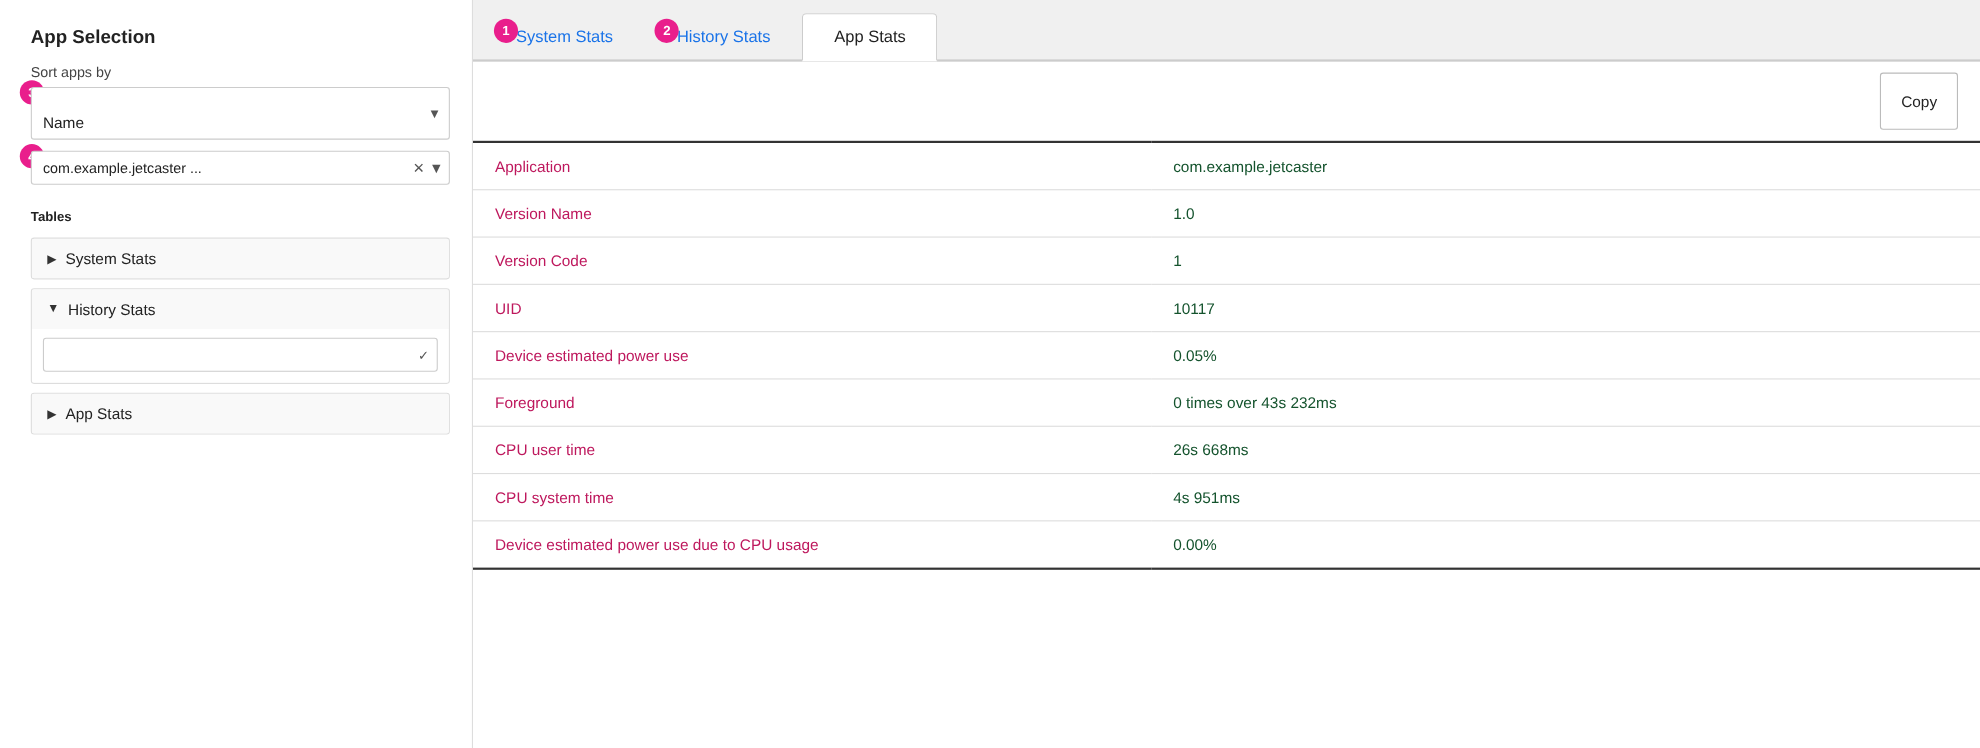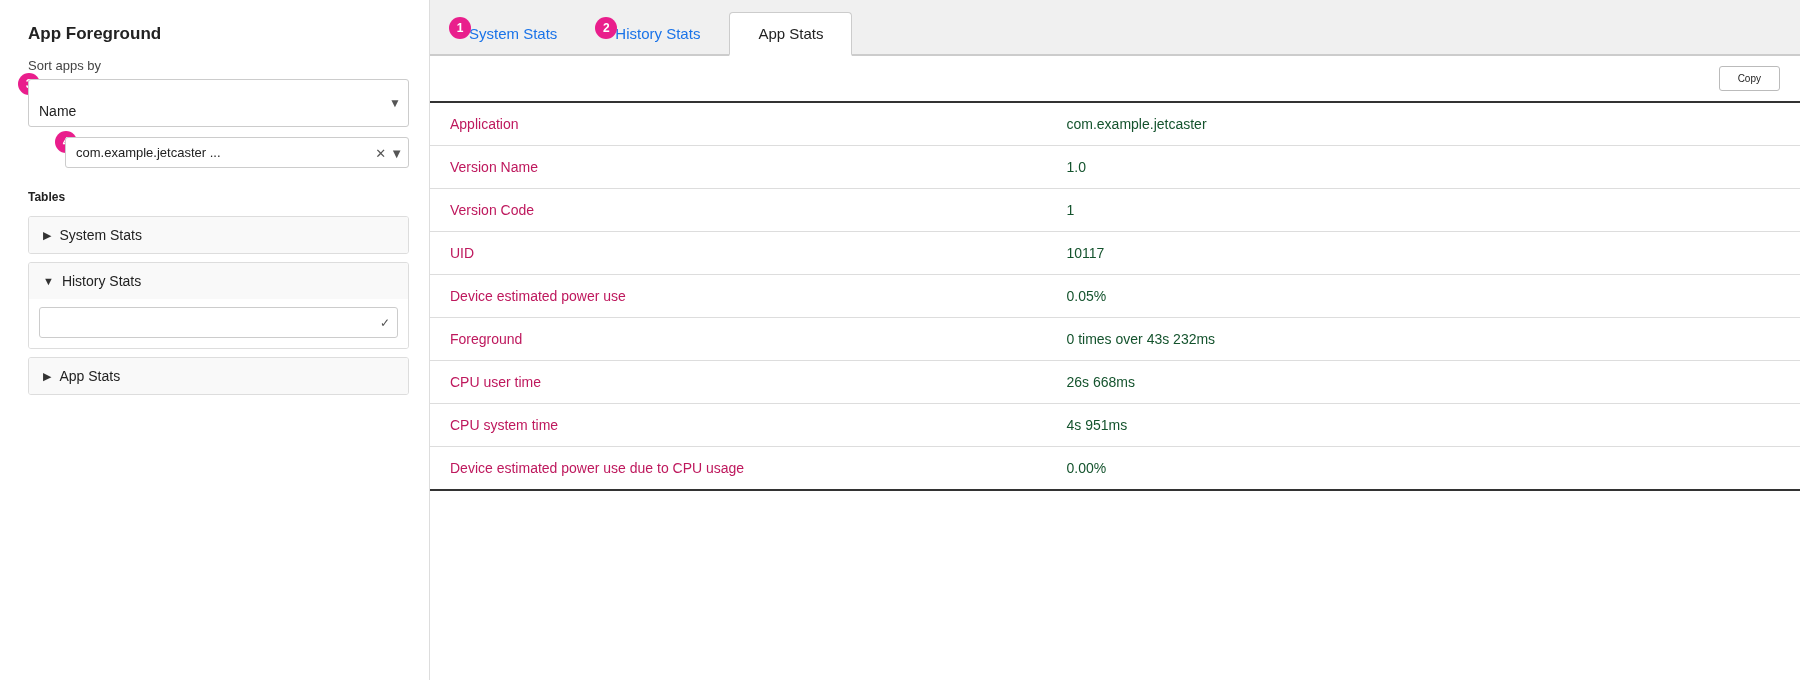--- a/index.html
+++ b/index.html
@@ -214,22 +214,22 @@
       background: #fff;
     }
     .toolbar {
       display: flex;
       justify-content: flex-end;
       padding: 10px 20px;
     }
     .copy-btn {
       border: 1px solid #bbb;
       background: #fff;
-      padding: 6px 18px;
-      font-size: 10px;
+      padding: 17px 18px;
+      font-size: 14px;
       border-radius: 3px;
       cursor: pointer;
       color: #222;
     }
 
     .stats-table {
       width: 100%;
       border-collapse: collapse;
       border-top: 2px solid #333;
     }
@@ -251,36 +251,36 @@
     .stats-table tr:last-child {
       border-bottom: 2px solid #333;
     }
   </style>
 </head>
 <body>
 
 <div class="layout">
 
   <div class="sidebar">
-    <div class="sidebar-title">App Foreground</div>
+    <div class="sidebar-title">App Selection</div>
     <div class="sort-label">Sort apps by</div>
 
     <div style="position:relative; margin-bottom: 10px;">
       <span class="badge badge-sort">3</span>
       <div class="sort-select-wrapper">
         <select class="sort-select">
           <option>Name</option>
           <option>Package</option>
           <option>UID</option>
         </select>
         <span class="select-arrow">▼</span>
       </div>
     </div>
 
-    <div style="position:relative; margin-bottom: 22px; margin-left: 37px;">
+    <div style="position:relative; margin-bottom: 22px;">
       <span class="badge badge-app">4</span>
       <div class="app-select-wrapper">
         <select class="app-select">
           <option>com.example.jetcaster ...</option>
         </select>
         <div class="app-select-icons">
           <span>✕</span>
           <span>▼</span>
         </div>
       </div>

